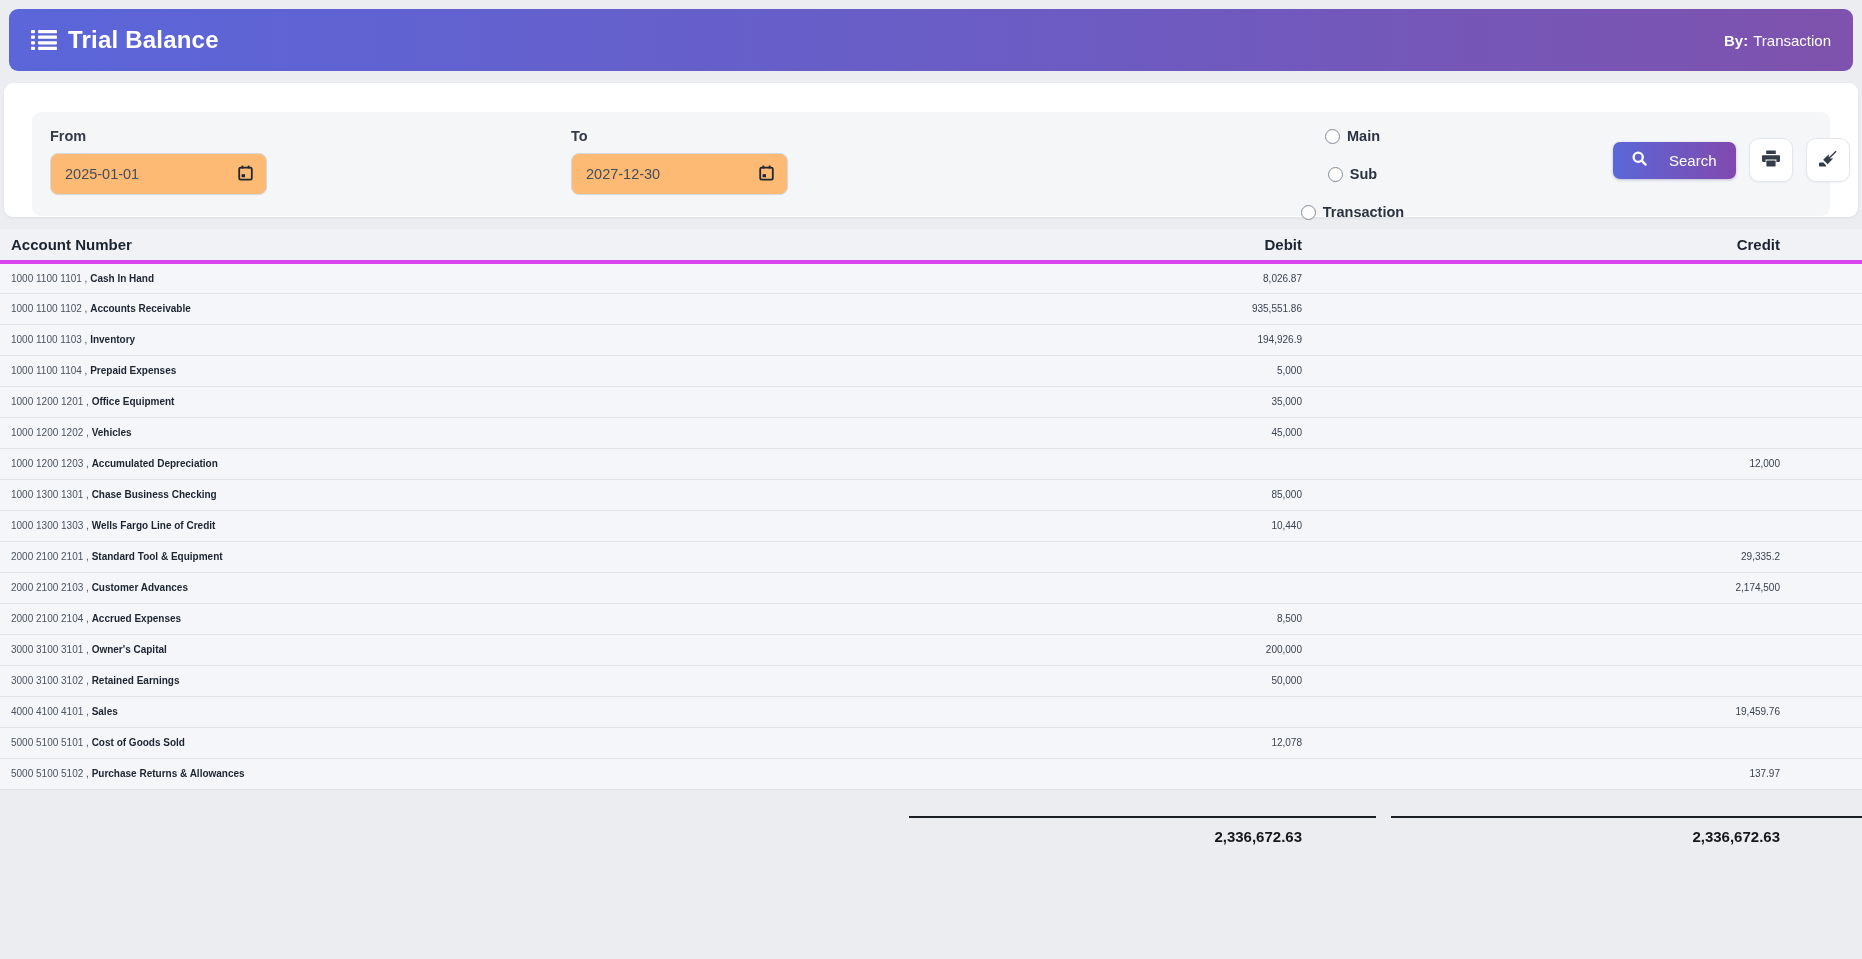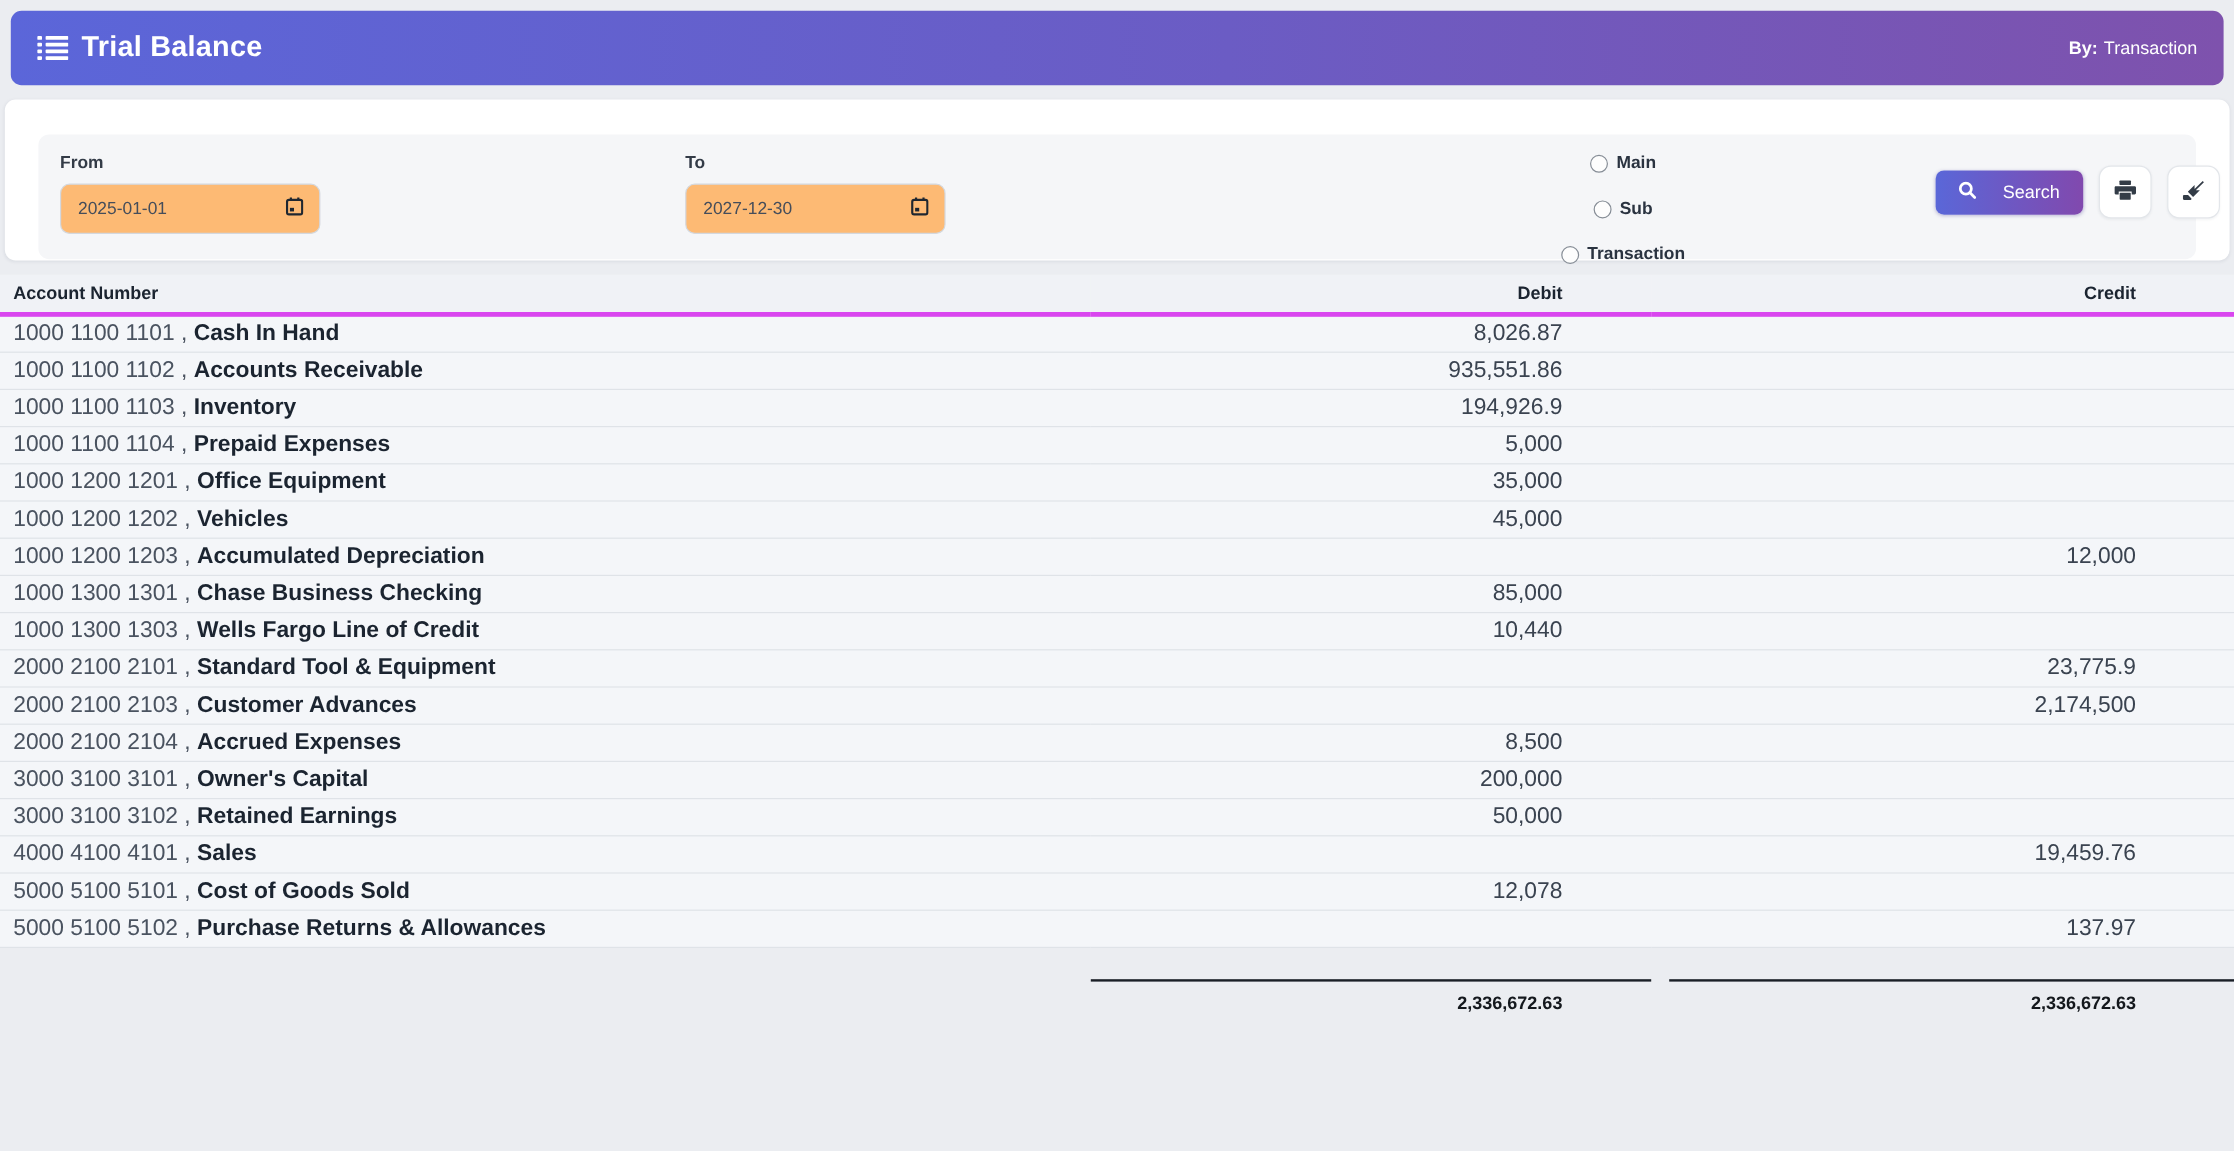--- a/index.html
+++ b/index.html
@@ -97,21 +97,21 @@
     font-size: 15px; font-weight: 700; color: #1b2430;
     height: 33px; vertical-align: middle;
     border-bottom: 4px solid #d946ef;
     background: #f0f2f6;
   }
   th.h-acc { text-align: left; padding-left: 11px; }
   th.h-debit { text-align: right; padding-right: 74px; }
   th.h-credit { text-align: right; padding-right: 82px; }
   tbody td {
     height: 31px; vertical-align: middle;
-    font-size: 19px;
+    font-size: 10px;
     border-bottom: 1px solid #dfe3e8;
   }
   td.d-acc { padding-left: 11px; color: #4a5360; }
   td.d-acc .acc-name { font-weight: 700; color: #1b2430; }
   td.d-debit { text-align: right; padding-right: 74px; color: #3a4350; }
   td.d-credit { text-align: right; padding-right: 82px; color: #3a4350; }
 
   
   .totals { display: flex; margin-top: 26px; }
   .tot-spacer { width: 909px; flex: 0 0 auto; }
@@ -293,21 +293,21 @@
           <td class="d-credit"></td>
         </tr>
         <tr>
           <td class="d-acc">1000 1300 1303 , <span class="acc-name">Wells Fargo Line of Credit</span></td>
           <td class="d-debit">10,440</td>
           <td class="d-credit"></td>
         </tr>
         <tr>
           <td class="d-acc">2000 2100 2101 , <span class="acc-name">Standard Tool &amp; Equipment</span></td>
           <td class="d-debit"></td>
-          <td class="d-credit">23,775.9</td>
+          <td class="d-credit">29,335.2</td>
         </tr>
         <tr>
           <td class="d-acc">2000 2100 2103 , <span class="acc-name">Customer Advances</span></td>
           <td class="d-debit"></td>
           <td class="d-credit">2,174,500</td>
         </tr>
         <tr>
           <td class="d-acc">2000 2100 2104 , <span class="acc-name">Accrued Expenses</span></td>
           <td class="d-debit">8,500</td>
           <td class="d-credit"></td>

